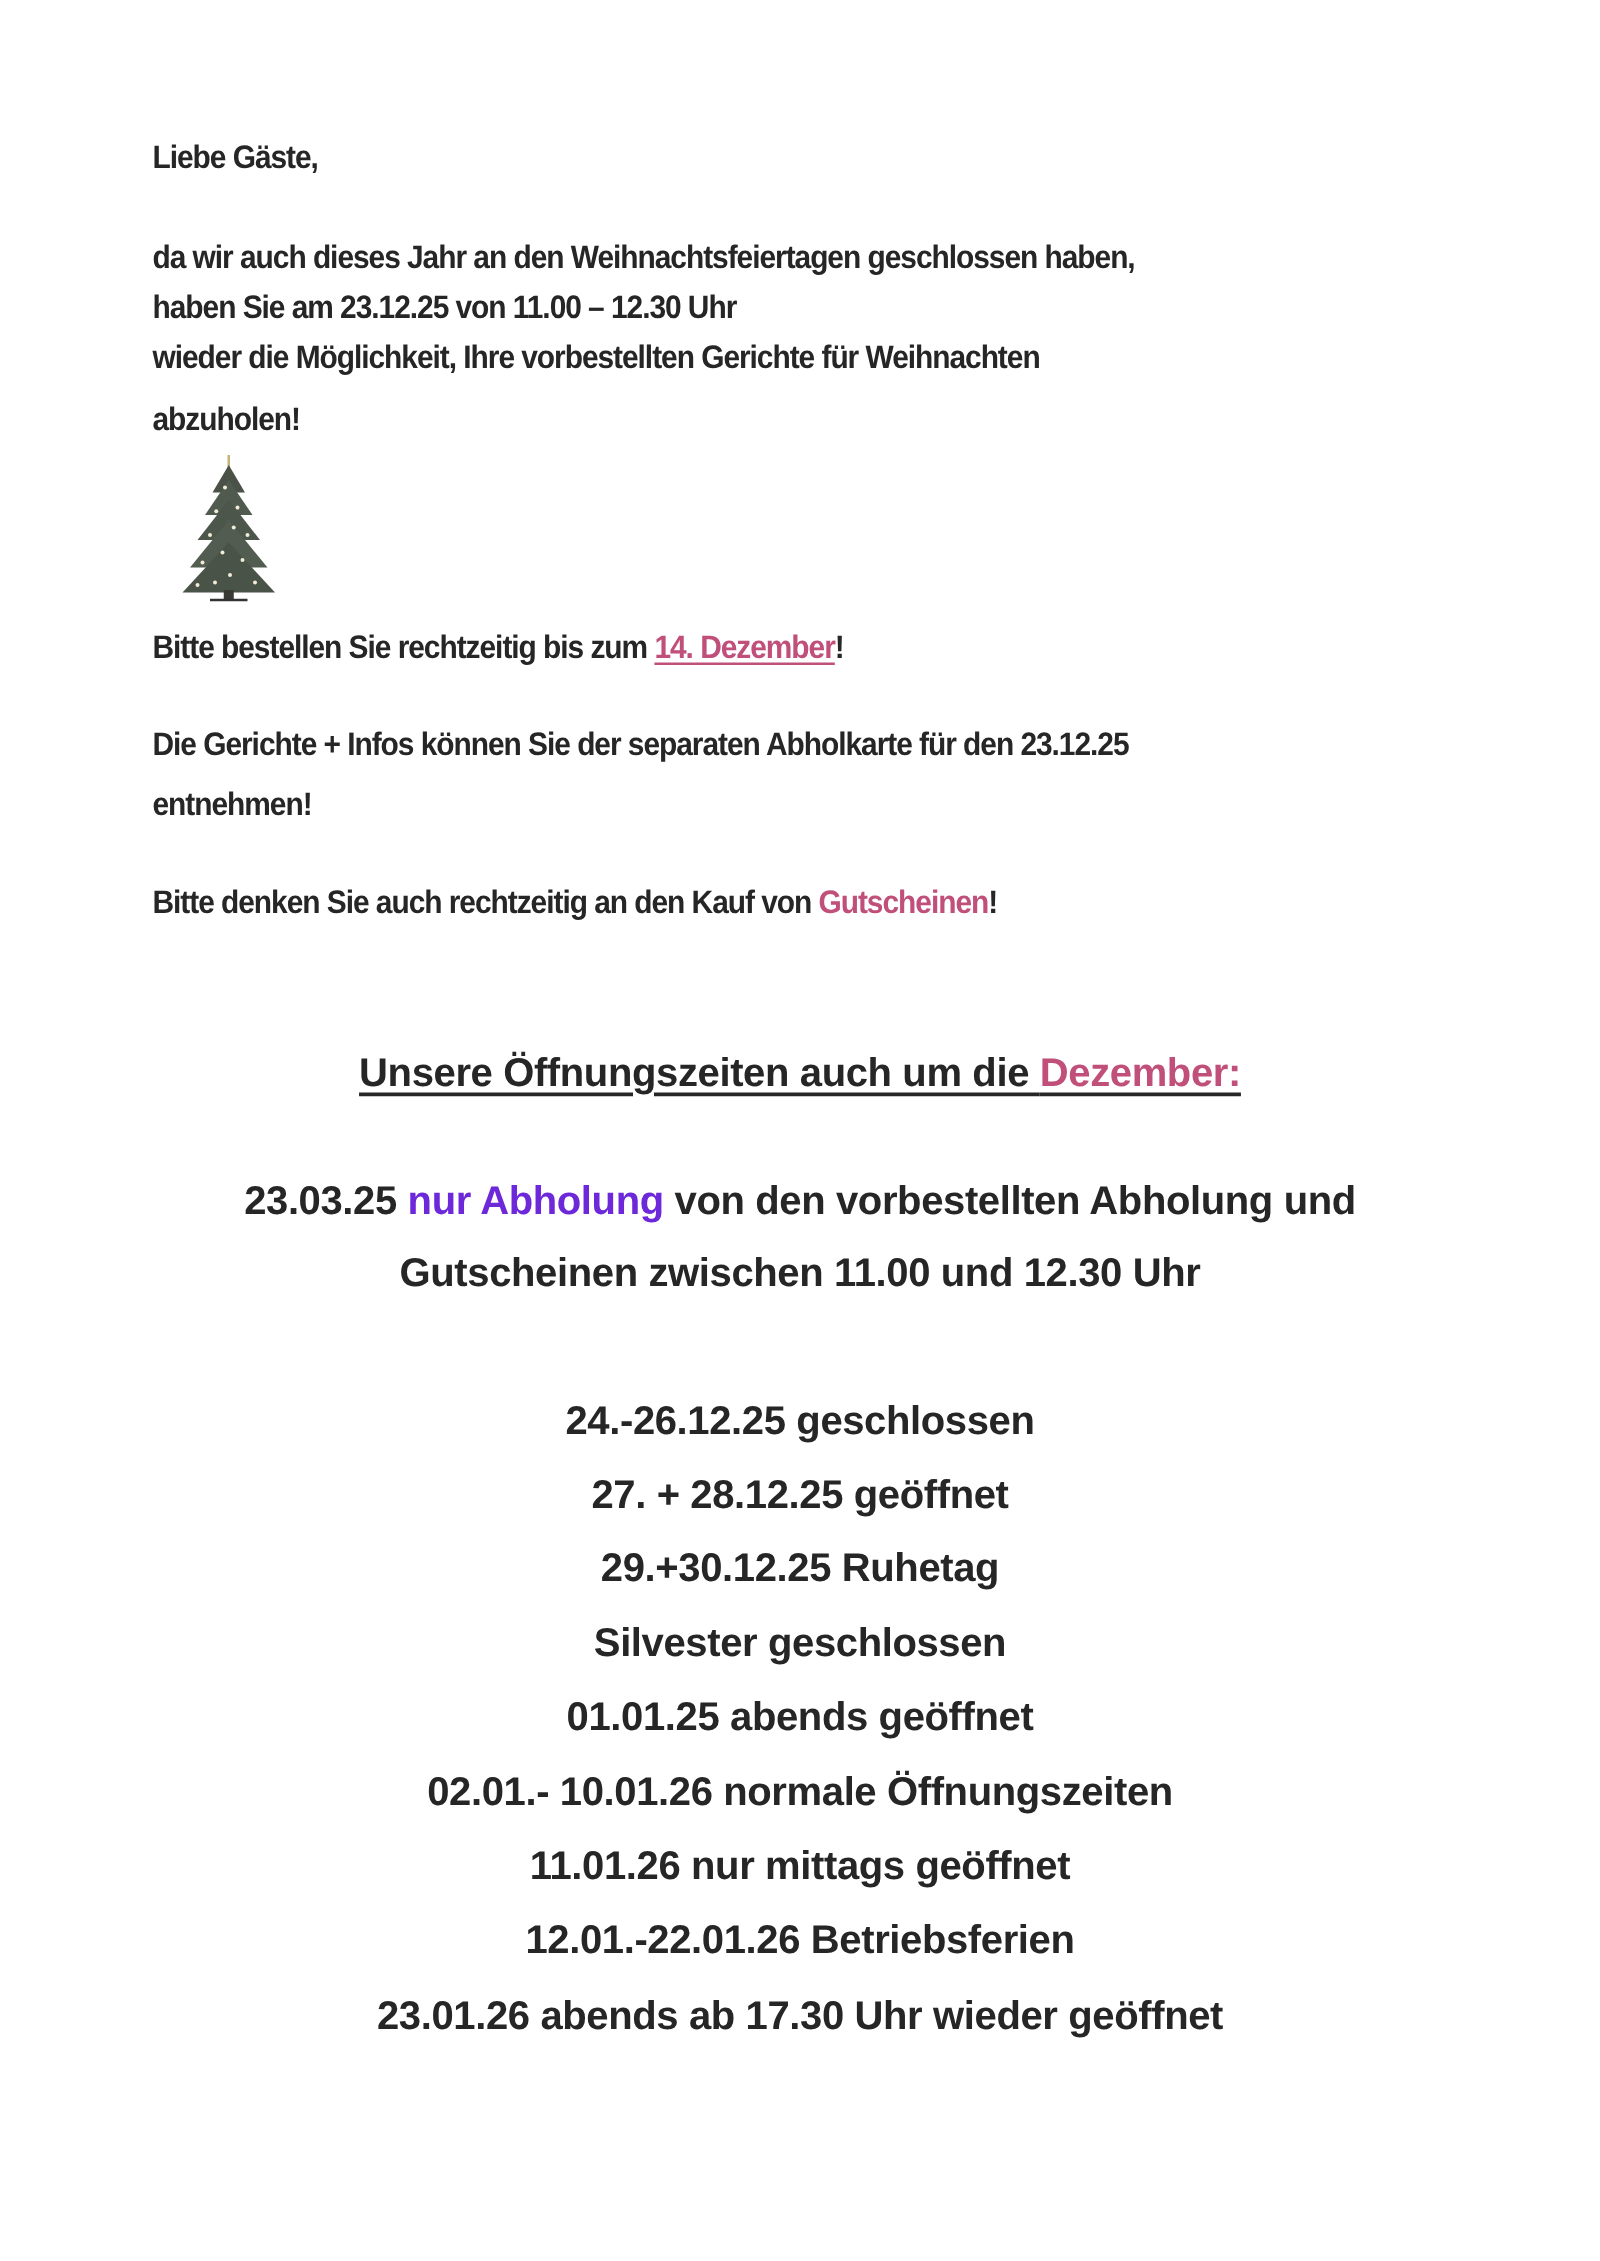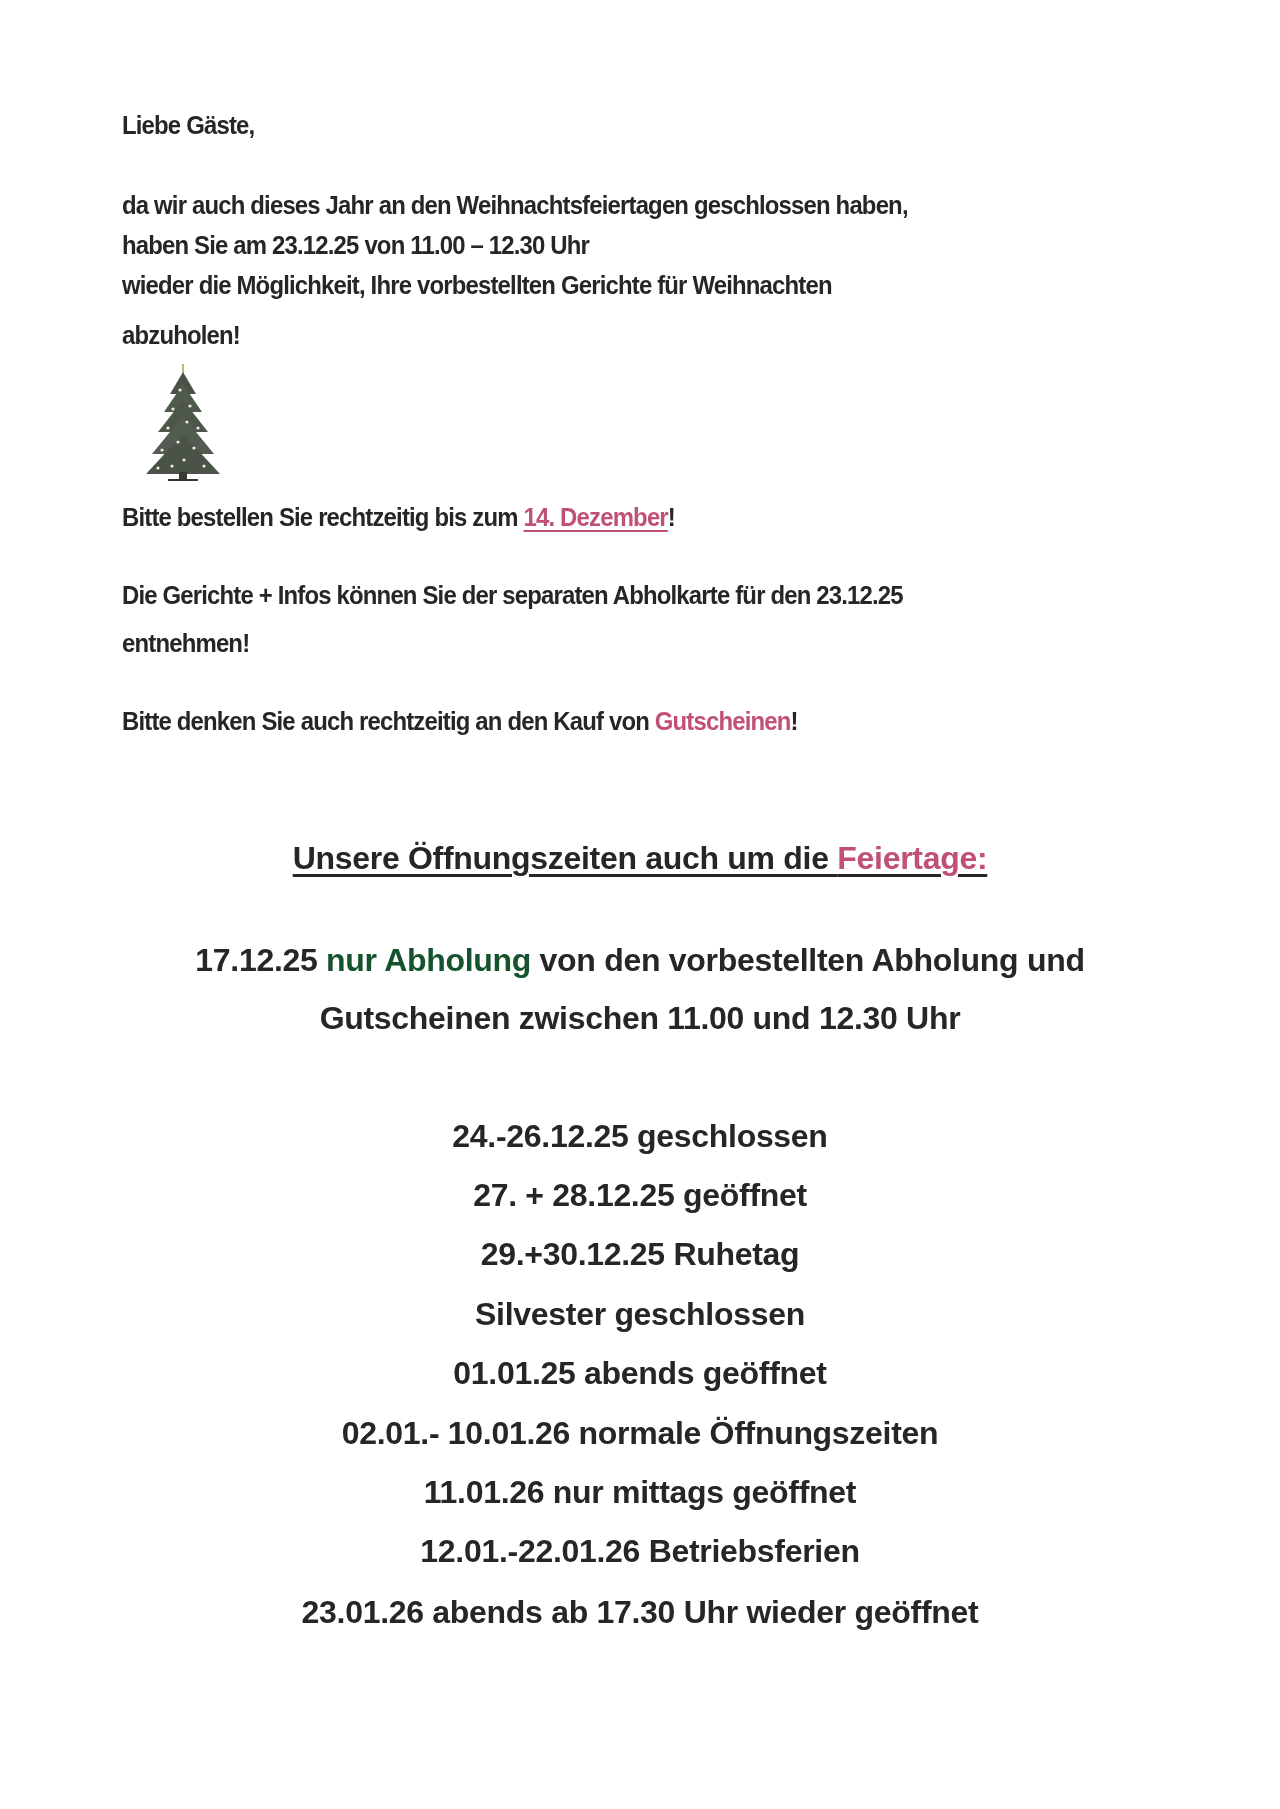--- a/index.html
+++ b/index.html
@@ -20,21 +20,21 @@
       color: #262626;
     }
     .letter .line {
       position: absolute;
       left: 0;
       white-space: nowrap;
       transform-origin: left top;
       transform: scaleX(0.92);
     }
     .accent-pink { color: #c0507a; }
-    .accent-red  { color: #14532d; }
+    .accent-red  { color: #6d28d9; }
     .underline   { text-decoration: underline; text-decoration-thickness: 2px; text-underline-offset: 4px; }
 
     .tree {
       position: absolute;
       left: 140px; top: 362px;
       width: 86px; height: 126px;
     }
 
     .hours {
       position: absolute;
@@ -103,25 +103,25 @@
     <circle cx="22" cy="88" r="1.6"></circle>
       <circle cx="44" cy="98" r="1.6"></circle>
     <circle cx="64" cy="104" r="1.6"></circle>
       <circle cx="18" cy="106" r="1.6"></circle>
     <circle cx="32" cy="104" r="1.6"></circle>
   </g>
 </svg>
 
 <div class="hours">
   <div class="c heading" style="top:840px;">
-    <span>Unsere Öffnungszeiten auch um die </span><span class="accent-pink">Feiertage:</span>
+    <span>Unsere Öffnungszeiten auch um die </span><span class="accent-pink">Dezember:</span>
   </div>
 
   <div class="c sched" style="top:942px;">
-    <span>17.12.25 </span><span class="accent-red">nur Abholung</span><span> von den vorbestellten Abholung und</span>
+    <span>23.03.25 </span><span class="accent-red">nur Abholung</span><span> von den vorbestellten Abholung und</span>
   </div>
   <div class="c sched" style="top:1000px;">Gutscheinen zwischen 11.00 und 12.30 Uhr</div>
 
   <div class="c sched" style="top:1118px;">24.-26.12.25 geschlossen</div>
   <div class="c sched" style="top:1177px;">27. + 28.12.25 geöffnet</div>
   <div class="c sched" style="top:1236px;">29.+30.12.25 Ruhetag</div>
   <div class="c sched" style="top:1296px;">Silvester geschlossen</div>
   <div class="c sched" style="top:1355px;">01.01.25   abends geöffnet</div>
   <div class="c sched" style="top:1415px;">02.01.- 10.01.26 normale Öffnungszeiten</div>
   <div class="c sched" style="top:1474px;">11.01.26 nur mittags geöffnet</div>

